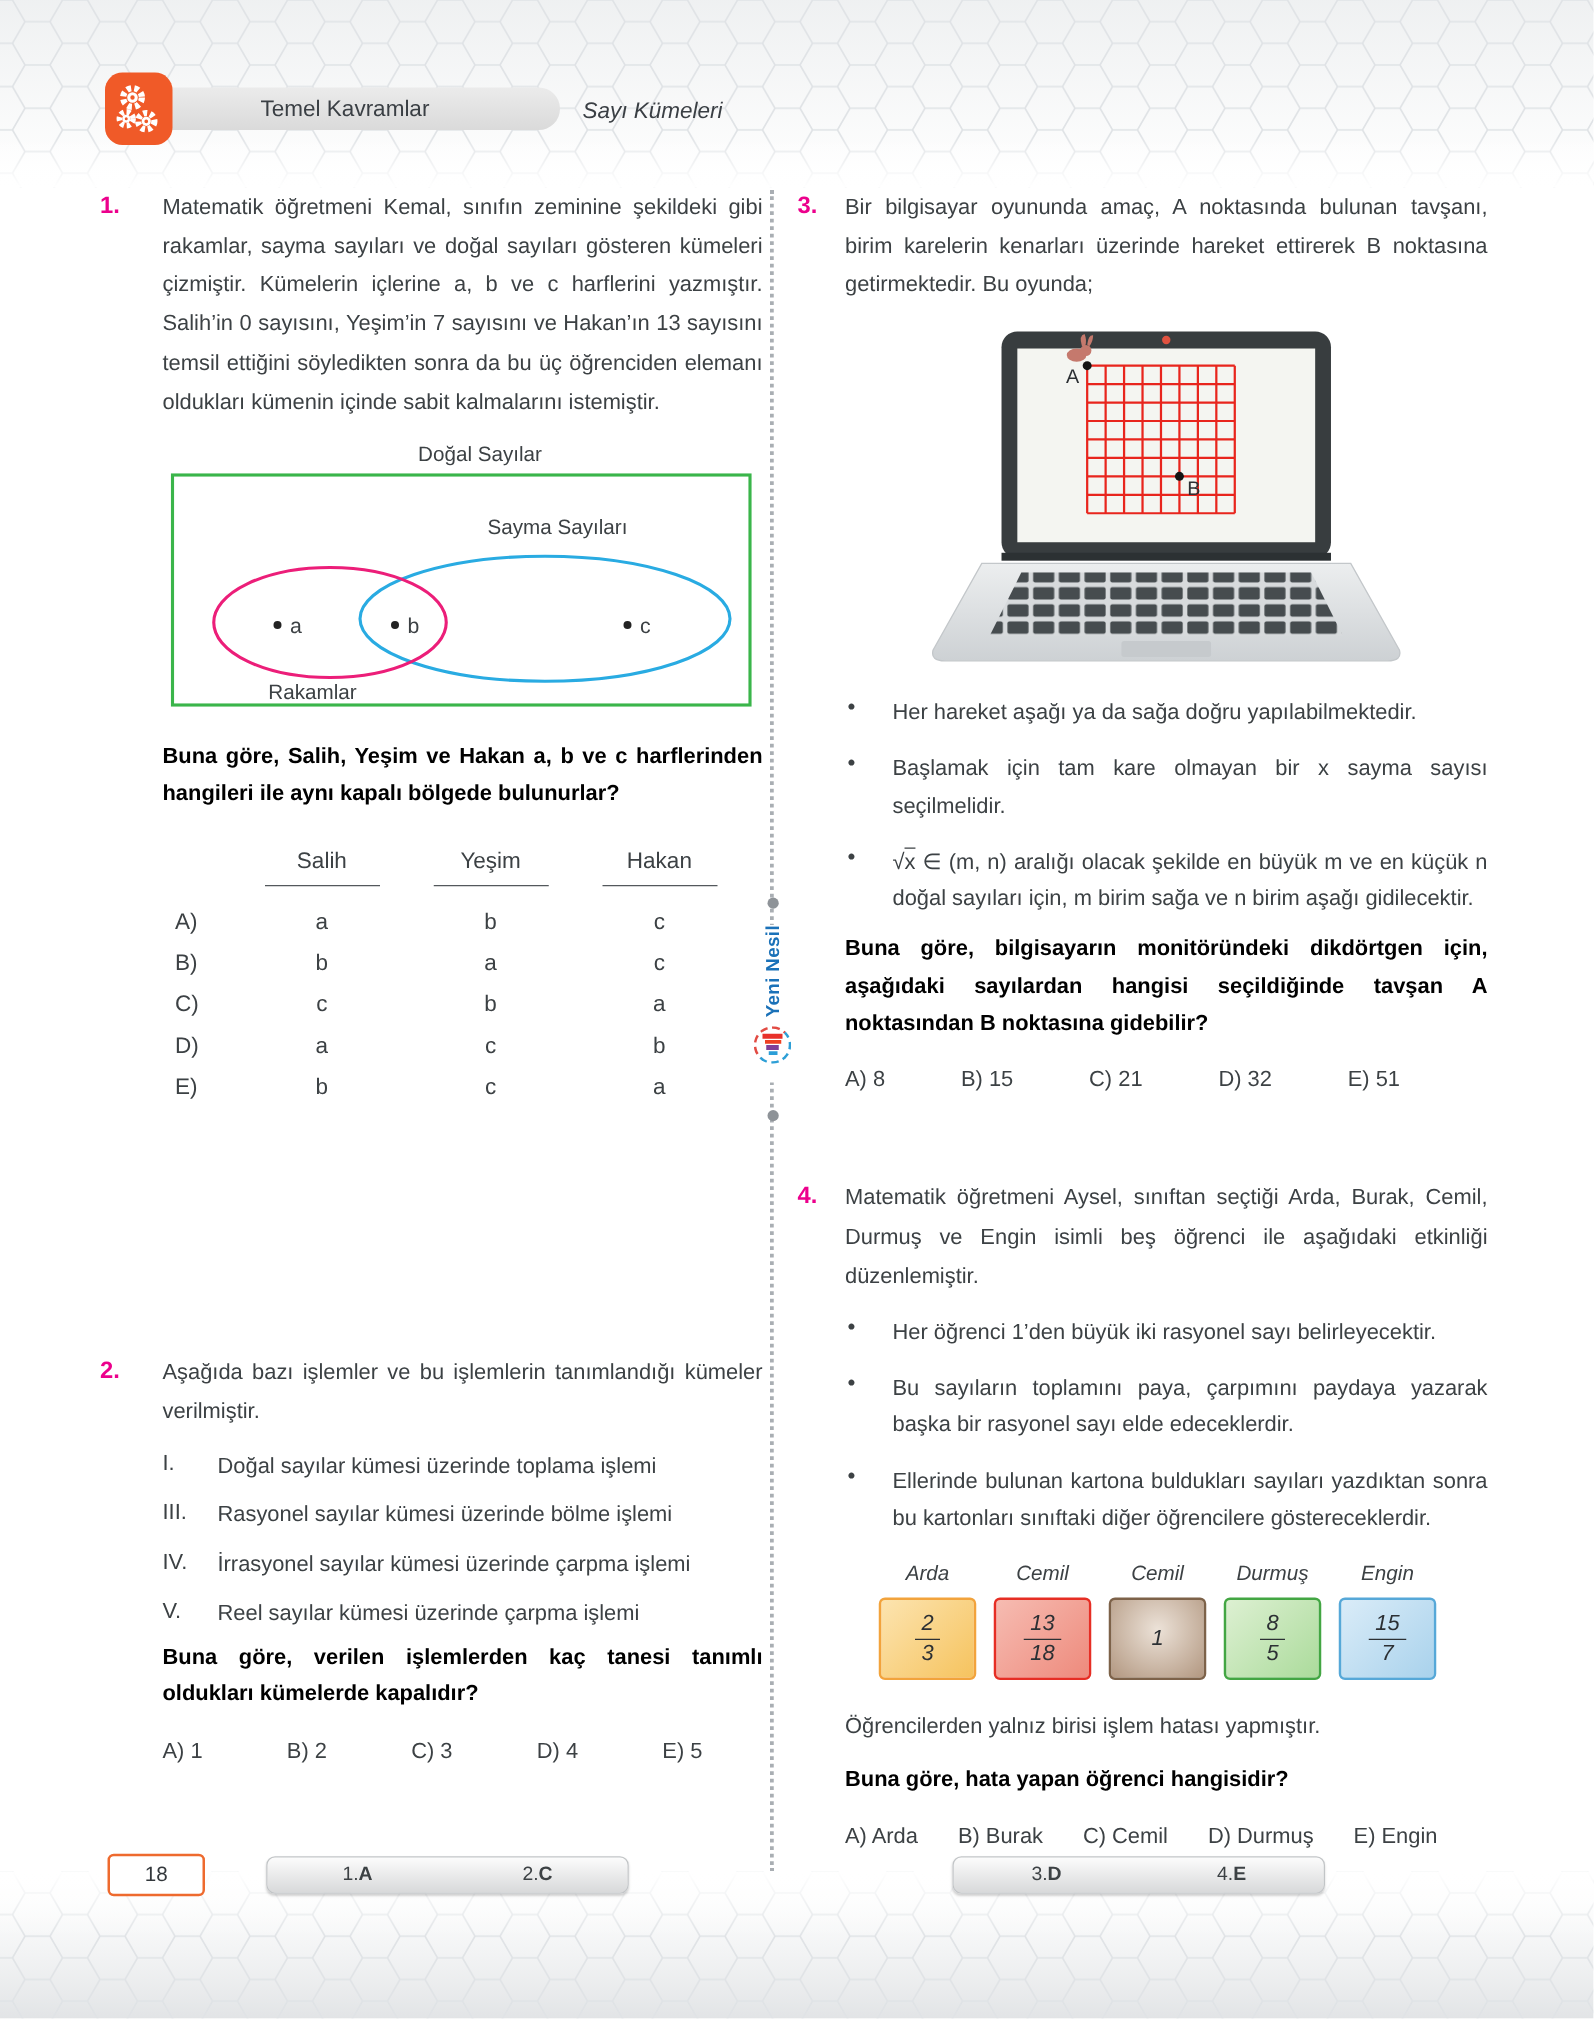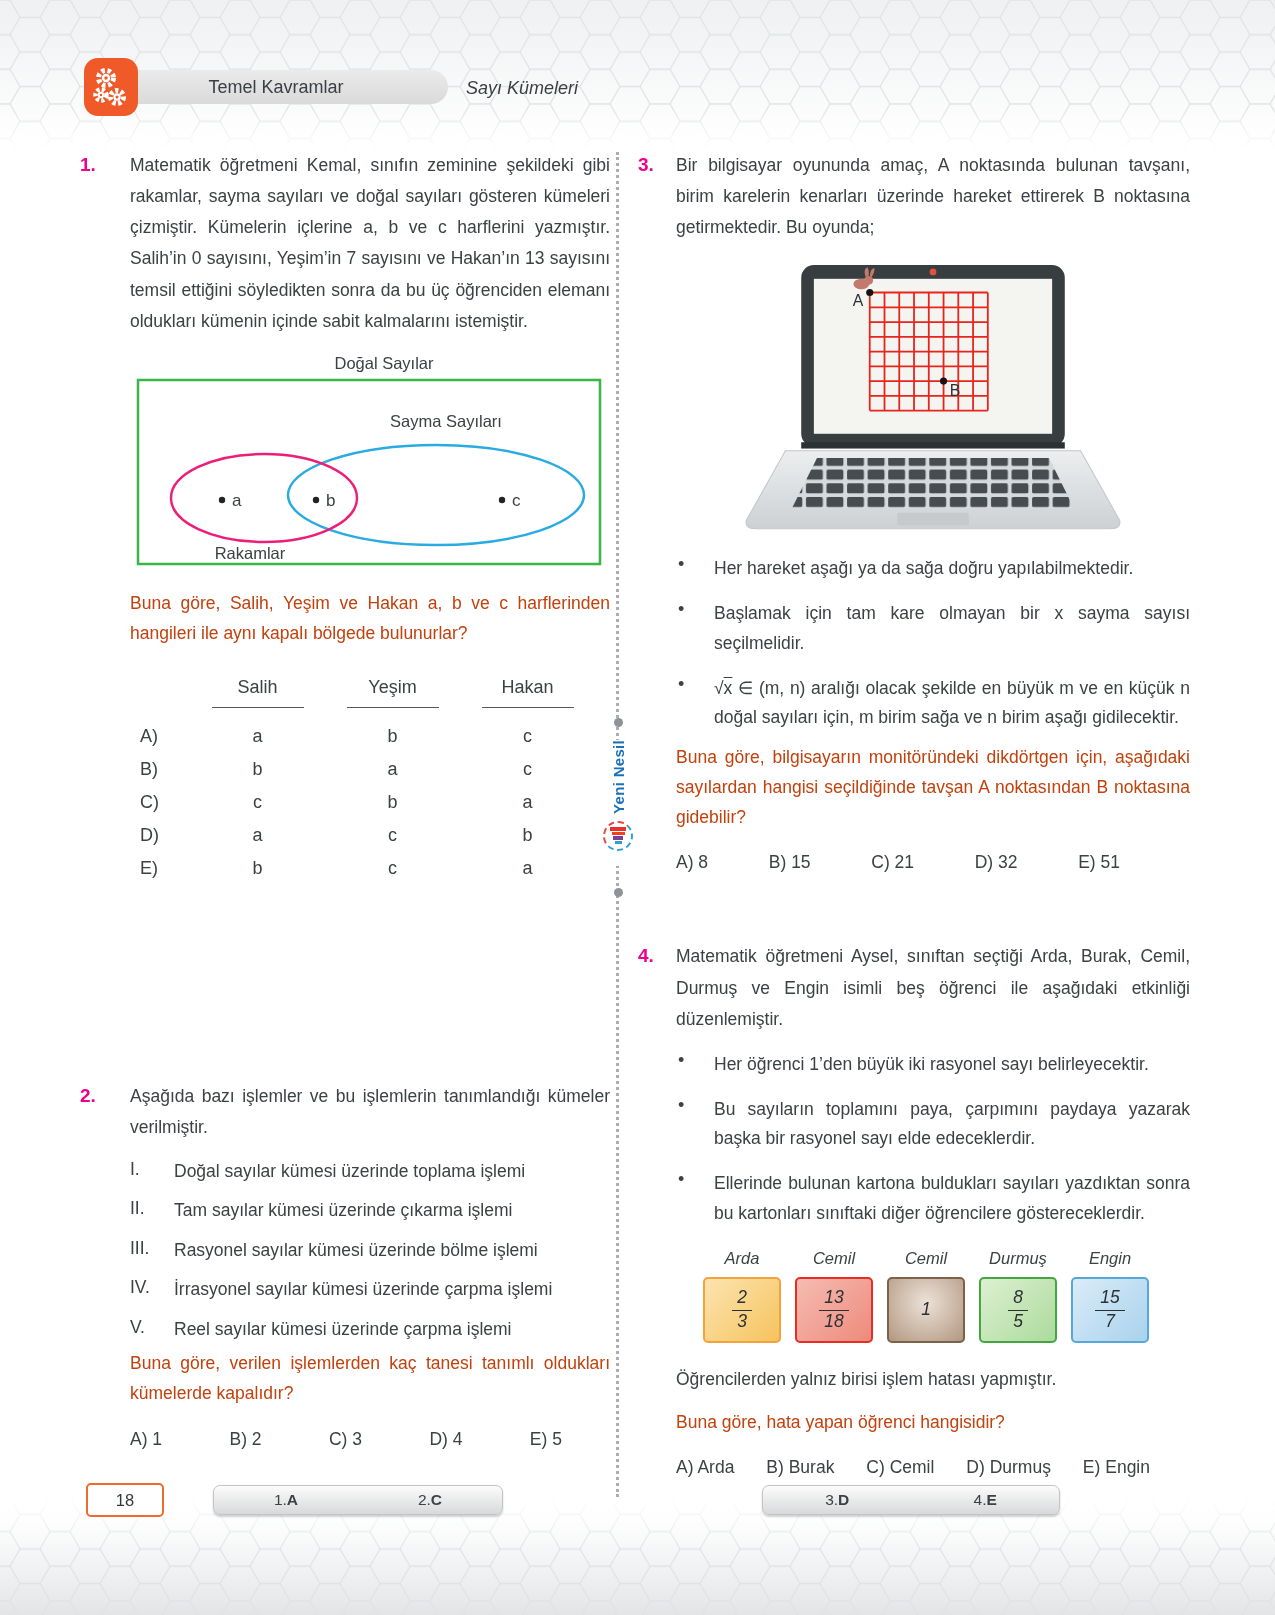--- a/index.html
+++ b/index.html
@@ -38,21 +38,21 @@
   .bar2{width:13px;background:#ef4123;}
   .bar3{width:10px;background:#7f3f98;}
   .bar4{width:7px;background:#2b9ed7;}
 
   
   .question{display:flex;}
   .qnum{flex:none;width:50px;padding-left:10px;font-size:19px;font-weight:bold;color:#ec008c;line-height:1.6;}
   .col-right .qnum{width:38px;padding-left:0;}
   .qbody{flex:1;min-width:0;}
   .qtext{margin:0;font-size:17.5px;line-height:1.78;text-align:justify;}
-  .qbold{margin:16px 0 0;font-size:17.5px;line-height:1.7;text-align:justify;font-weight:normal;color:#c2410c;}
+  .qbold{margin:16px 0 0;font-size:17.5px;line-height:1.7;text-align:justify;font-weight:bold;color:#000000;}
 
   
   .venn-wrap{margin:18px 0 4px;text-align:center;}
   .vlab{font-size:16.5px;fill:#3c4144;}
   .vpt{font-size:17px;fill:#3c4144;}
 
   
   .qtable{margin-top:24px;}
   .trow{display:flex;align-items:center;height:33px;}
   .thead{height:40px;margin-bottom:8px;}
@@ -249,24 +249,20 @@
 
     <div class="question" style="margin-top:196px;">
       <div class="qnum">2.</div>
       <div class="qbody">
         <p class="qtext">Aşağıda bazı işlemler ve bu işlemlerin tanımlandığı kümeler verilmiştir.</p>
 
         <div style="margin-top:8px;">
           <div class="roman-item">
             <span class="roman">I.</span>
             <p class="rtext">Doğal sayılar kümesi üzerinde toplama işlemi</p>
-          </div>
-          <div class="roman-item">
-            <span class="roman">II.</span>
-            <p class="rtext">Tam sayılar kümesi üzerinde çıkarma işlemi</p>
           </div>
           <div class="roman-item">
             <span class="roman">III.</span>
             <p class="rtext">Rasyonel sayılar kümesi üzerinde bölme işlemi</p>
           </div>
           <div class="roman-item">
             <span class="roman">IV.</span>
             <p class="rtext">İrrasyonel sayılar kümesi üzerinde çarpma işlemi</p>
           </div>
           <div class="roman-item">

